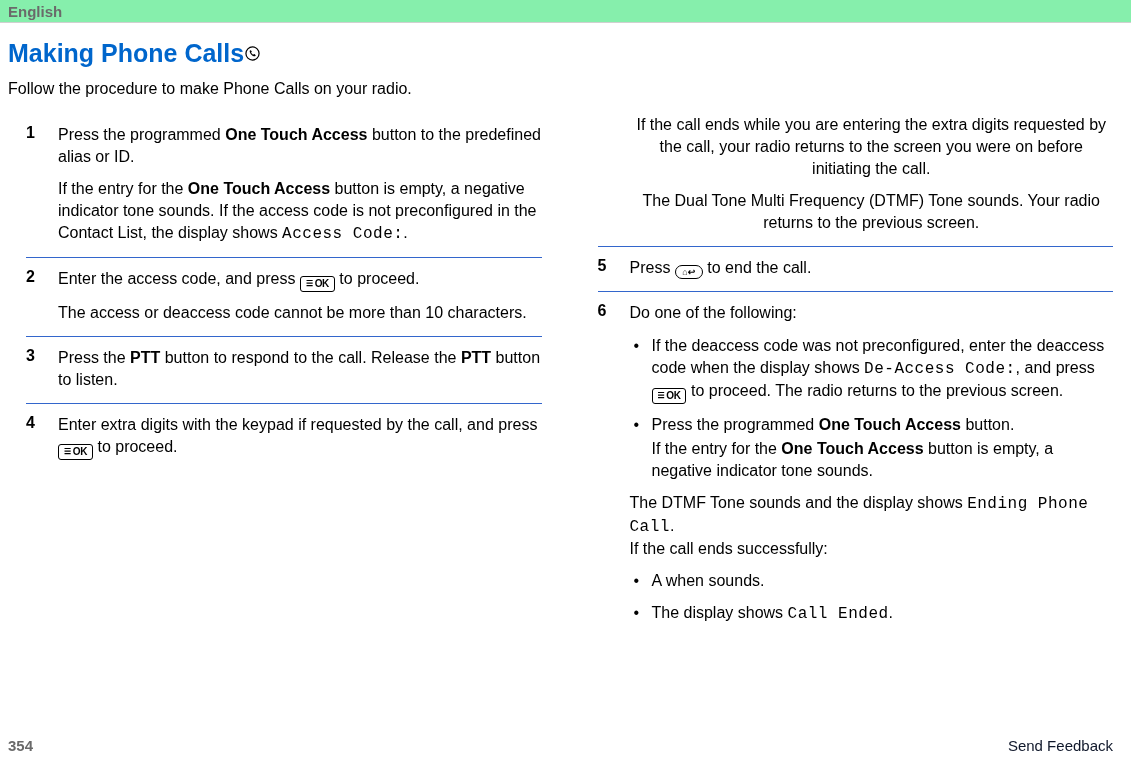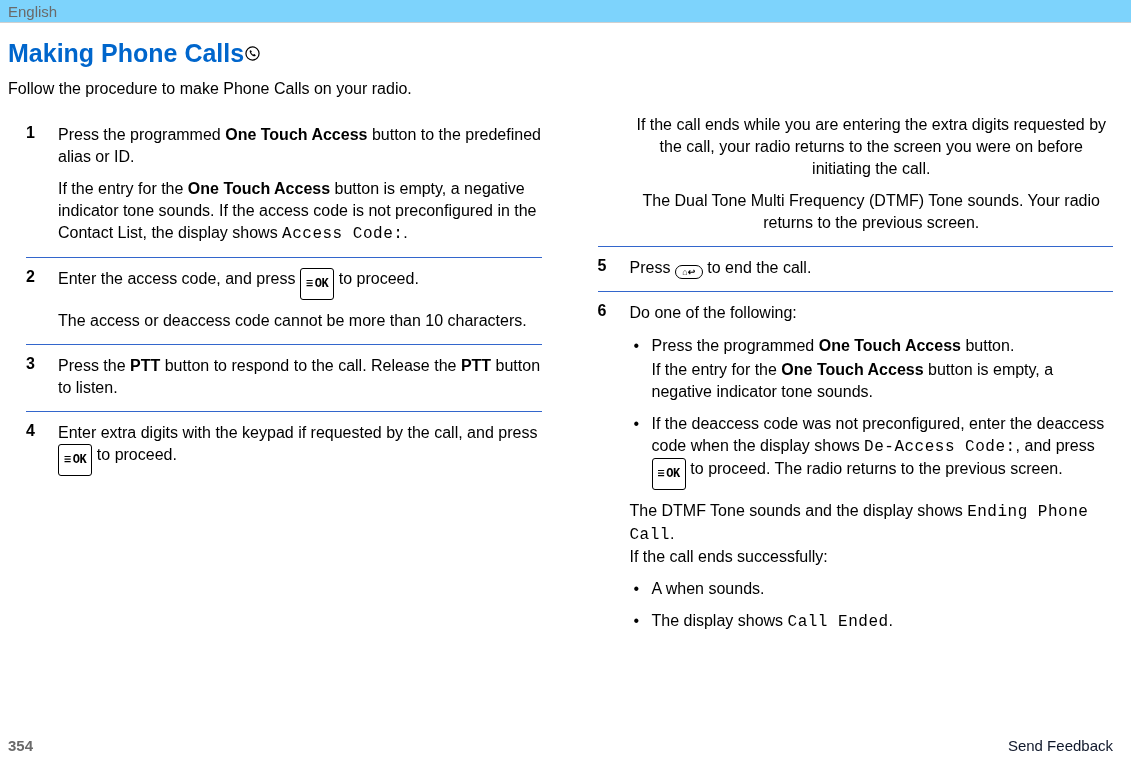--- a/index.html
+++ b/index.html
@@ -1,21 +1,21 @@
 <!DOCTYPE html>
 <html><head>
 <meta charset="utf-8">
 <style>
   * { box-sizing: border-box; margin: 0; padding: 0; }
   html, body { width: 1131px; height: 762px; font-family: Arial, Helvetica, sans-serif; font-size: 16px; color: #000; background: #fff; }
   .header-bar {
-    background: #7dd3fc;
+    background: #86efac;
     border-bottom: 1px solid #d0d0d0;
     padding: 3px 8px 2px 8px;
-    font-weight: normal;
+    font-weight: bold;
     color: #6a6a6a;
     font-size: 15px;
   }
   .page {
     padding: 16px 18px 8px 8px;
   }
   h1.section-title {
     color: #0066cc;
     font-size: 25px;
     font-weight: bold;
@@ -61,24 +61,24 @@
     font-family: "Courier New", Courier, monospace;
     letter-spacing: 0.5px;
   }
   .ok-btn {
     display: inline-flex;
     align-items: center;
     justify-content: center;
     border: 1.5px solid #000;
     border-radius: 3px;
     padding: 0 5px;
-    height: 32px;
-    font-size: 12px;
-    font-weight: bold;
-    font-family: Liberation Mono, monospace;
+    height: 16px;
+    font-size: 10px;
+    font-weight: bold;
+    font-family: Liberation Sans, sans-serif;
     vertical-align: -2px;
     line-height: 1;
     white-space: nowrap;
     letter-spacing: -0.4px;
   }
   .ok-btn::before {
     content: "☰";
     font-size: 8px;
     margin-right: 2px;
   }
@@ -220,30 +220,30 @@
         </div>
       </div>
       <hr class="rule">
 
       <div class="step" style="padding-bottom:0;">
         <div class="step-num">6</div>
         <div class="step-body">
           <p>Do one of the following:</p>
           <ul class="bullets">
             <li>
+              <span>If the deaccess code was not preconfigured, enter the deaccess code when the display shows </span><span class="mono">De-Access Code:</span><span>, and press </span>
+              <span class="ok-btn">OK</span>
+              <span> to proceed. The radio returns to the previous screen.</span>
+            </li>
+            <li>
               <span>Press the programmed </span><b>One Touch Access</b><span> button.</span>
               <div class="sub-para">
                 <span>If the entry for the </span><b>One Touch Access</b><span> button is empty, a negative indicator tone sounds.</span>
               </div>
             </li>
-            <li>
-              <span>If the deaccess code was not preconfigured, enter the deaccess code when the display shows </span><span class="mono">De-Access Code:</span><span>, and press </span>
-              <span class="ok-btn">OK</span>
-              <span> to proceed. The radio returns to the previous screen.</span>
-            </li>
           </ul>
           <p>
             <span>The DTMF Tone sounds and the display shows </span><span class="mono">Ending Phone Call</span><span>.</span><br>
             <span>If the call ends successfully:</span>
           </p>
           <ul class="bullets">
             <li>
               <span>A when sounds.</span>
             </li>
             <li>

